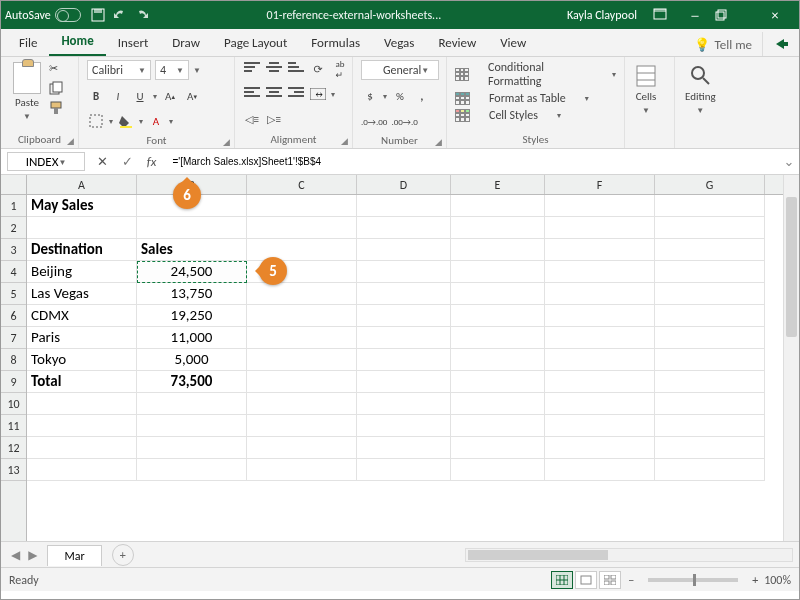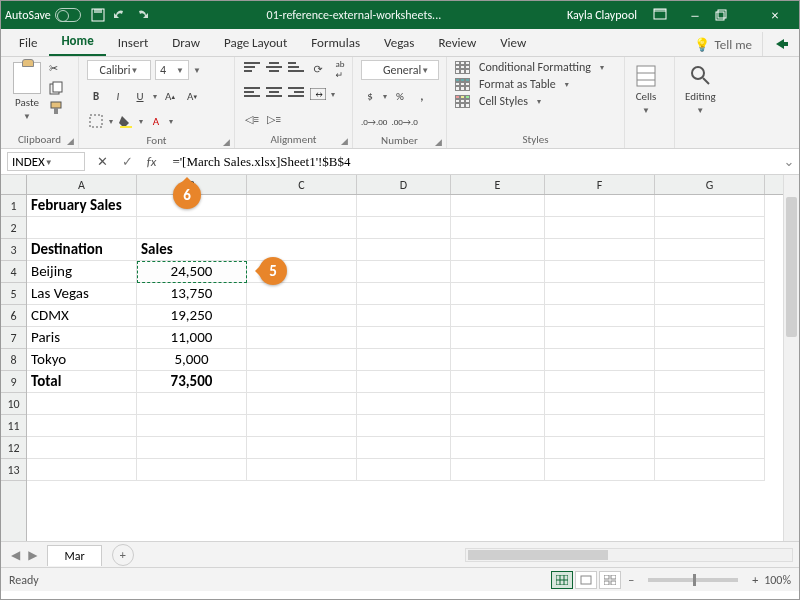--- a/index.html
+++ b/index.html
@@ -21,35 +21,35 @@
 .ribbon-tabs .share{padding:4px 10px;border-left:1px solid #ddd}
 .ribbon{background:#f3f3f3;border-bottom:1px solid #d4d4d4;display:flex;height:92px;font-size:11px;color:#444}
 .group{border-right:1px solid #e1e1e1;padding:3px 8px 2px;display:flex;flex-direction:column}
 .group .body{flex:1;display:flex;align-items:flex-start;gap:4px}
 .group .label{text-align:center;color:#666;font-size:11px;padding-top:1px;position:relative}
 .group .dlaunch{position:absolute;right:-4px;bottom:0;font-size:9px;color:#888}
 .bigbtn{display:flex;flex-direction:column;align-items:center;gap:2px;padding:2px 4px;cursor:pointer}
 .clip-icon{width:28px;height:32px;background:#fff;border:1px solid #bbb;position:relative}
 .clip-icon::before{content:"";position:absolute;top:-4px;left:8px;width:10px;height:6px;border:1px solid #888;border-radius:3px 3px 0 0;background:#e5c07b}
 .row{display:flex;gap:4px;align-items:center;margin-bottom:3px}
-.fontname{border:1px solid #ccc;background:#fff;width:64px;height:20px;font-size:12px;padding:1px 4px;display:flex;align-items:center;justify-content:center}
+.fontname{border:1px solid #ccc;background:#fff;width:64px;height:20px;font-size:12px;padding:1px 4px;display:flex;align-items:center;justify-content:space-between}
 .fontsize{border:1px solid #ccc;background:#fff;width:34px;height:20px;font-size:12px;padding:1px 4px;display:flex;align-items:center;justify-content:space-between}
 .minibtn{min-width:18px;height:18px;display:flex;align-items:center;justify-content:center;cursor:pointer}
 .align-icon{width:16px;height:14px;display:flex;flex-direction:column;gap:2px}
 .align-icon span{height:2px;background:#555}
 .nf{border:1px solid #ccc;background:#fff;width:78px;height:20px;font-size:12px;padding:1px 21px;display:flex;justify-content:space-between;align-items:center}
 .styles-col{display:flex;flex-direction:column;gap:3px;font-size:12px}
-.styles-col .item{display:flex;align-items:center;gap:9px;cursor:pointer}
+.styles-col .item{display:flex;align-items:center;gap:19px;cursor:pointer}
 .grid-swatch{width:15px;height:13px;display:grid;grid-template-columns:1fr 1fr 1fr;grid-template-rows:1fr 1fr 1fr}
 .grid-swatch span{border:0.5px solid #888}
 .editing-bigbtn{display:flex;flex-direction:column;align-items:center;gap:2px;padding:4px 2px}
 .formula-bar{display:flex;align-items:center;border-bottom:1px solid #d4d4d4;height:26px;background:#fff;font-size:13px}
-.namebox{width:78px;border:1px solid #ccc;margin:2px 2px 2px 6px;padding:1px 4px;display:flex;justify-content:flex-start;align-items:center;background:#fff}
+.namebox{width:78px;border:1px solid #ccc;margin:2px 2px 2px 6px;padding:1px 20px;display:flex;justify-content:center;align-items:center;background:#fff}
 .fx-btns{display:flex;align-items:center;gap:14px;padding:0 10px;color:#555}
-.fx-input{flex:1;padding:2px 6px;font-family:Liberation Serif, serif;font-size:13px}
+.fx-input{flex:1;padding:2px 6px;font-family:Liberation Sans, sans-serif;font-size:10px}
 .fx-expand{width:20px;text-align:center;color:#888}
 .sheet{position:relative;height:366px;background:#fff;display:flex}
 .colhdrs{position:absolute;left:26px;top:0;right:16px;height:20px;display:flex;background:#eef0ef;border-bottom:1px solid #bbb;font-size:12px}
 .colhdrs div{border-right:1px solid #ccc;text-align:center;line-height:20px;color:#333}
 .rowhdrs{position:absolute;left:0;top:20px;width:26px;bottom:0;background:#eef0ef;border-right:1px solid #bbb;font-size:12px}
 .rowhdrs div{height:22px;border-bottom:1px solid #ccc;text-align:center;line-height:22px;color:#333}
 .corner{position:absolute;left:0;top:0;width:26px;height:20px;background:#eef0ef;border-right:1px solid #bbb;border-bottom:1px solid #bbb}
 .cells{position:absolute;left:26px;top:20px;right:16px;bottom:0;font-family:Calibri;font-size:15px}
 .crow{display:flex;height:22px}
 .crow div{border-right:1px solid #e2e2e2;border-bottom:1px solid #e2e2e2;padding:1px 4px;overflow:hidden;white-space:nowrap}
@@ -420,21 +420,21 @@
       <div>7</div>
       <div>8</div>
       <div>9</div>
       <div>10</div>
       <div>11</div>
       <div>12</div>
       <div>13</div>
   </div>
   <div class="cells">
     <div class="crow">
-        <div class="colA bold">February Sales</div>
+        <div class="colA bold">May Sales</div>
         <div class="colB"></div>
         <div class="colC"></div>
         <div class="colD"></div>
         <div class="colE"></div>
         <div class="colF"></div>
         <div class="colG"></div>
       </div>
     <div class="crow">
         <div class="colA"></div>
         <div class="colB"></div>

